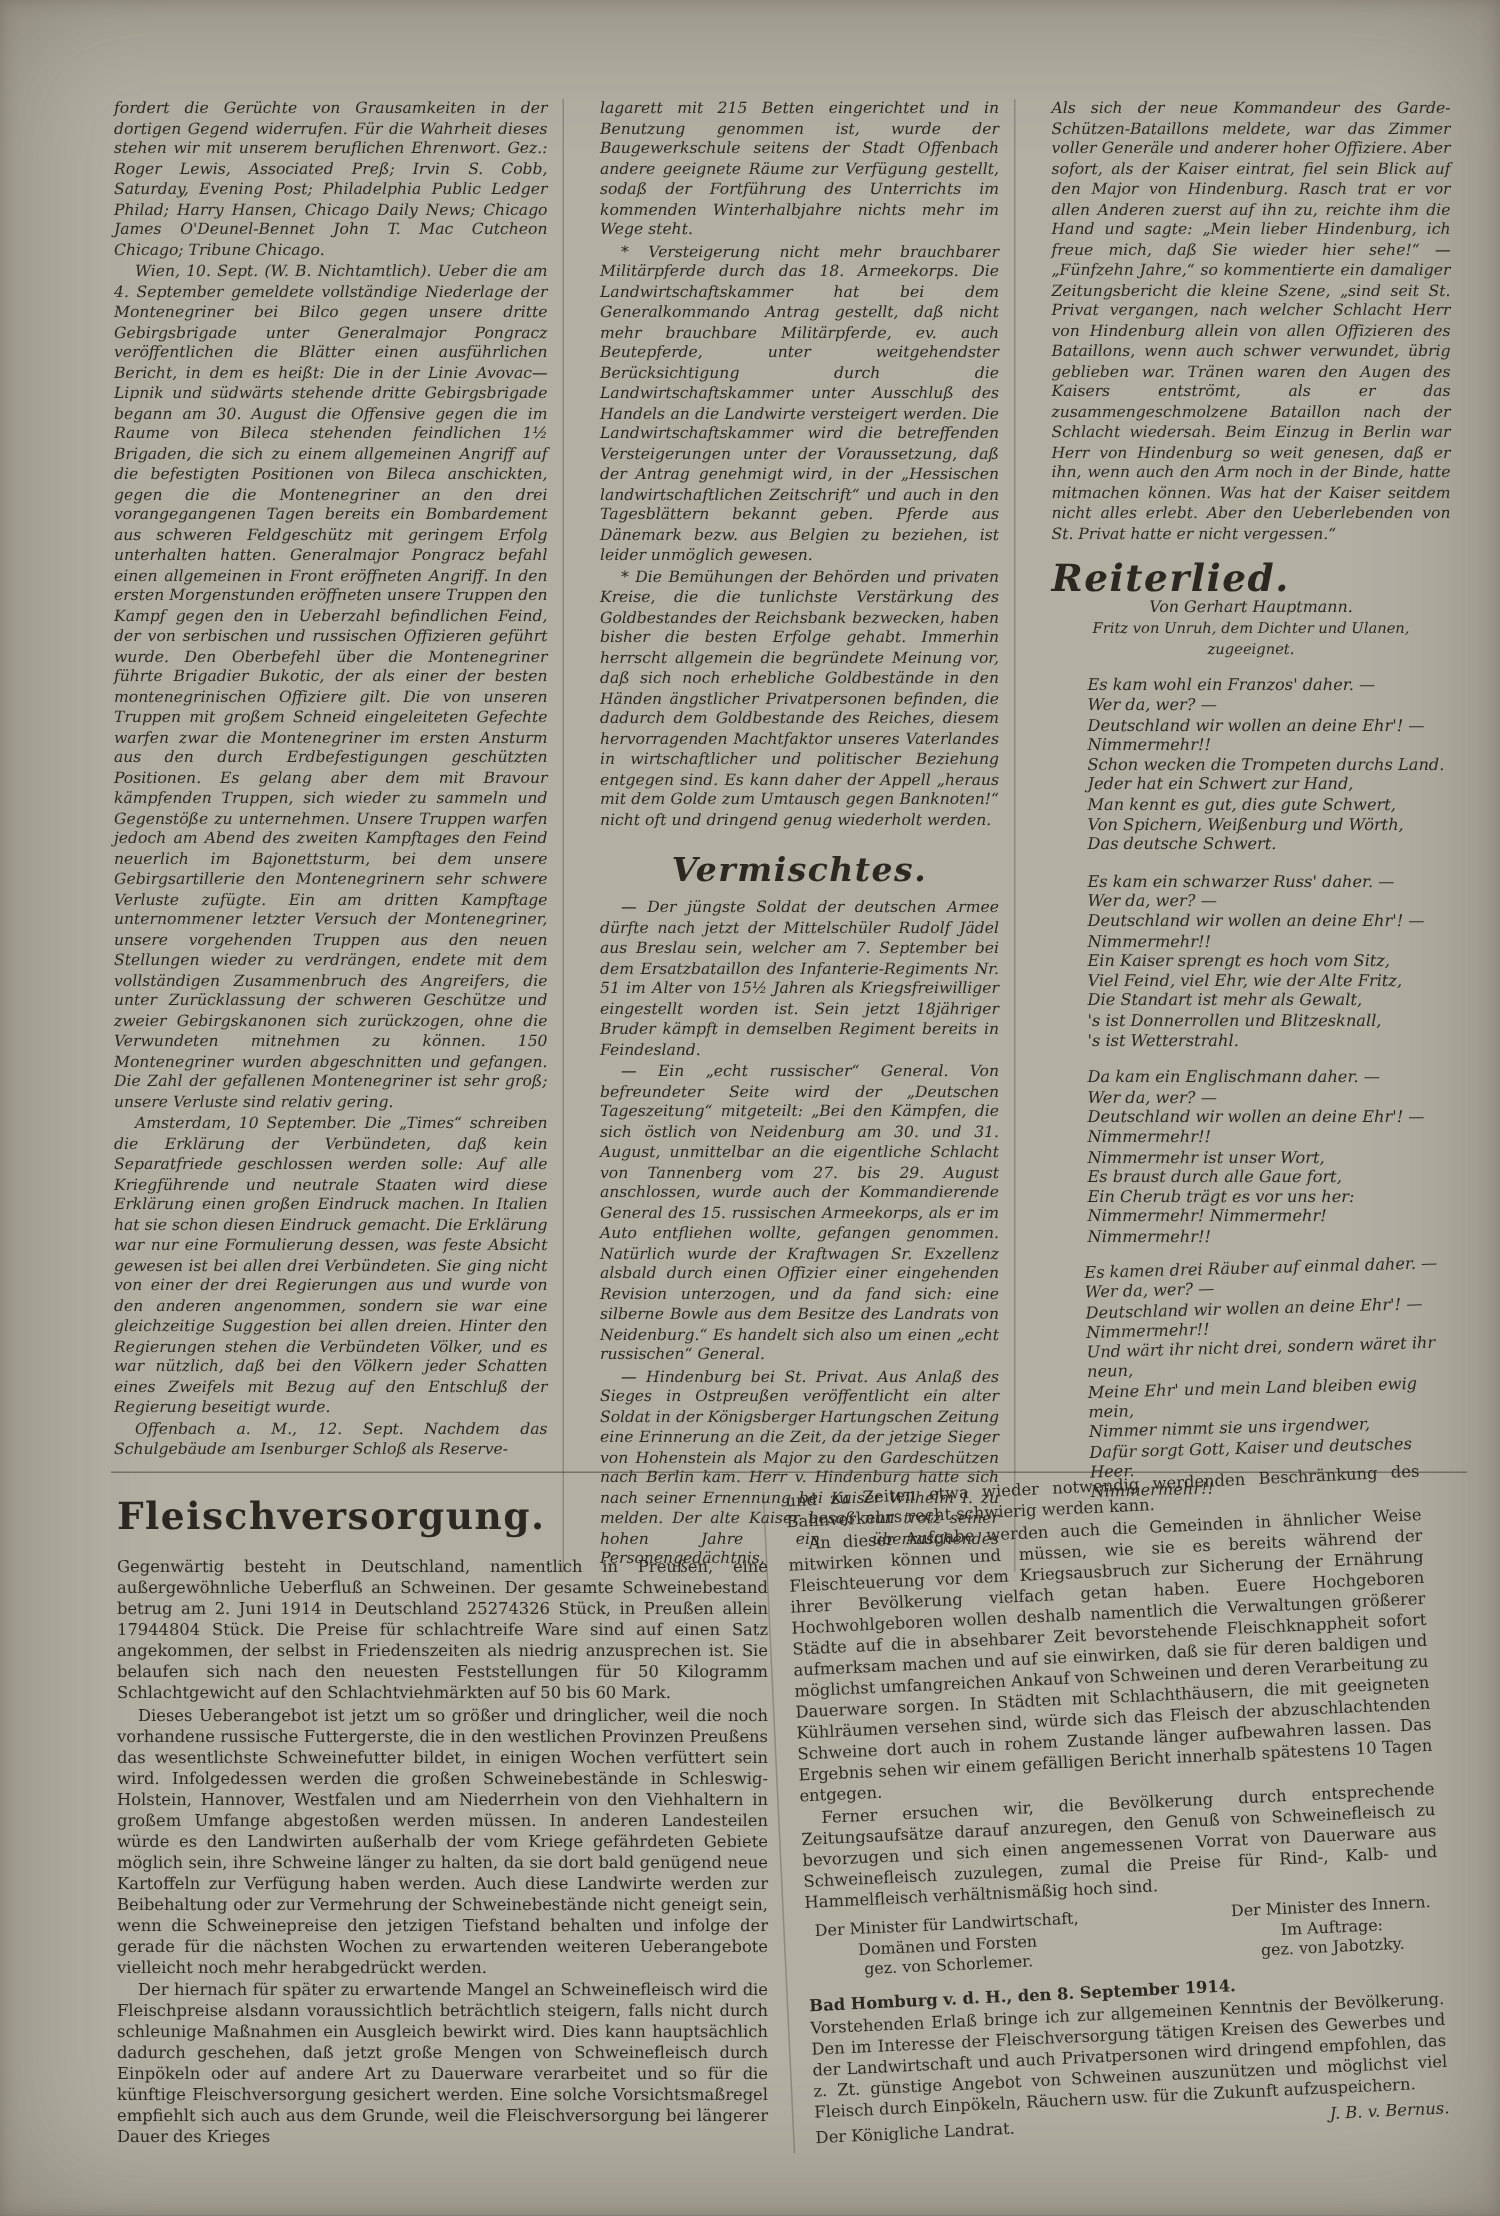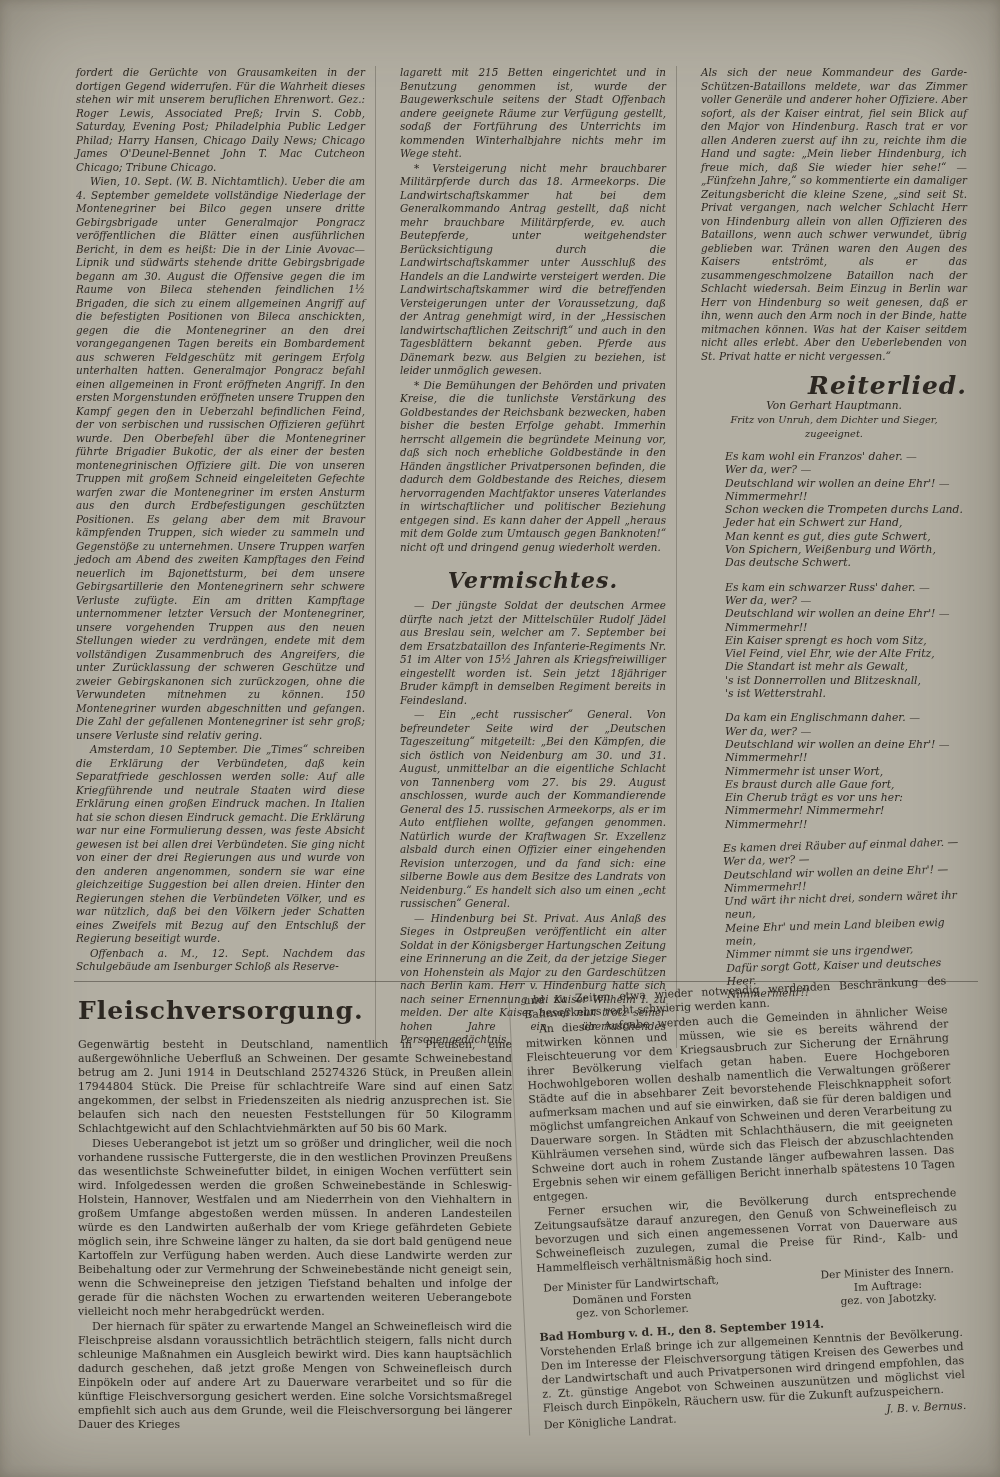--- a/index.html
+++ b/index.html
@@ -15,21 +15,21 @@
     box-sizing:border-box; width:301px; padding:0 10px 0 2px;
     font-size:10.4px; line-height:13.5px; text-align:justify;
   }
   .col + .col { border-left:1px solid rgba(44,39,33,0.28); padding-left:24px; }
   p { margin:0 0 1px 0; text-indent:14px; }
   p.cont { text-indent:0; }
   .section-title {
     font-size:22px; font-weight:bold; text-align:center; text-indent:0;
     letter-spacing:1px; margin:14px 0 7px 0; line-height:24px;
   }
-  .poem-title { font-size:25px; font-weight:bold; text-align:right; letter-spacing:1px; margin:16px 0 6px 0; }
+  .poem-title { font-size:25px; font-weight:bold; text-align:left; letter-spacing:1px; margin:16px 0 6px 0; }
   .poem-byline { font-size:10.6px; text-align:center; margin:0 0 1px 0; text-indent:0; }
   .poem-dedication { font-size:9.8px; text-align:center; margin:0 0 10px 0; text-indent:0; }
   .stanza { white-space:pre-line; text-align:left; font-size:10.8px; line-height:13.3px; margin:0 0 11px 24px; }
   .stanza.tilt { transform:rotate(-1.6deg); transform-origin:left center; }
   .section-divider { position:absolute; left:74px; top:981px; width:904px; height:1px; background:rgba(44,39,33,0.45); }
   .bottom-section { position:absolute; left:74px; top:992px; width:904px; display:flex; }
   .bcol {
     box-sizing:border-box; width:452px; padding:0 14px 0 4px;
     font-size:10.9px; line-height:14px; text-align:justify;
   }
@@ -66,21 +66,21 @@
       <div class="section-title">Vermischtes.</div>
       <p>— Der jüngste Soldat der deutschen Armee dürfte nach jetzt der Mittelschüler Rudolf Jädel aus Breslau sein, welcher am 7. September bei dem Ersatzbataillon des Infanterie-Regiments Nr. 51 im Alter von 15½ Jahren als Kriegsfreiwilliger eingestellt worden ist. Sein jetzt 18jähriger Bruder kämpft in demselben Regiment bereits in Feindesland.</p>
       <p>— Ein „echt russischer“ General. Von befreundeter Seite wird der „Deutschen Tageszeitung“ mitgeteilt: „Bei den Kämpfen, die sich östlich von Neidenburg am 30. und 31. August, unmittelbar an die eigentliche Schlacht von Tannenberg vom 27. bis 29. August anschlossen, wurde auch der Kommandierende General des 15. russischen Armeekorps, als er im Auto entfliehen wollte, gefangen genommen. Natürlich wurde der Kraftwagen Sr. Exzellenz alsbald durch einen Offizier einer eingehenden Revision unterzogen, und da fand sich: eine silberne Bowle aus dem Besitze des Landrats von Neidenburg.“ Es handelt sich also um einen „echt russischen“ General.</p>
       <p>— Hindenburg bei St. Privat. Aus Anlaß des Sieges in Ostpreußen veröffentlicht ein alter Soldat in der Königsberger Hartungschen Zeitung eine Erinnerung an die Zeit, da der jetzige Sieger von Hohenstein als Major zu den Gardeschützen nach Berlin kam. Herr v. Hindenburg hatte sich nach seiner Ernennung bei Kaiser Wilhelm I. zu melden. Der alte Kaiser besaß nun trotz seiner hohen Jahre ein überraschendes Personengedächtnis,</p>
     </div>
 
     <div class="col">
       <p class="cont">Als sich der neue Kommandeur des Garde-Schützen-Bataillons meldete, war das Zimmer voller Generäle und anderer hoher Offiziere. Aber sofort, als der Kaiser eintrat, fiel sein Blick auf den Major von Hindenburg. Rasch trat er vor allen Anderen zuerst auf ihn zu, reichte ihm die Hand und sagte: „Mein lieber Hindenburg, ich freue mich, daß Sie wieder hier sehe!“ — „Fünfzehn Jahre,“ so kommentierte ein damaliger Zeitungsbericht die kleine Szene, „sind seit St. Privat vergangen, nach welcher Schlacht Herr von Hindenburg allein von allen Offizieren des Bataillons, wenn auch schwer verwundet, übrig geblieben war. Tränen waren den Augen des Kaisers entströmt, als er das zusammengeschmolzene Bataillon nach der Schlacht wiedersah. Beim Einzug in Berlin war Herr von Hindenburg so weit genesen, daß er ihn, wenn auch den Arm noch in der Binde, hatte mitmachen können. Was hat der Kaiser seitdem nicht alles erlebt. Aber den Ueberlebenden von St. Privat hatte er nicht vergessen.“</p>
       <div class="poem-title">Reiterlied.</div>
       <div class="poem-byline">Von Gerhart Hauptmann.</div>
-      <div class="poem-dedication">Fritz von Unruh, dem Dichter und Sieger, zugeeignet.</div>
+      <div class="poem-dedication">Fritz von Unruh, dem Dichter und Ulanen, zugeeignet.</div>
       <div class="stanza">Es kam wohl ein Franzos' daher. —
 Wer da, wer? —
 Deutschland wir wollen an deine Ehr'! —
 Nimmermehr!!
 Schon wecken die Trompeten durchs Land.
 Jeder hat ein Schwert zur Hand,
 Man kennt es gut, dies gute Schwert,
 Von Spichern, Weißenburg und Wörth,
 Das deutsche Schwert.</div>
       <div class="stanza">Es kam ein schwarzer Russ' daher. —

